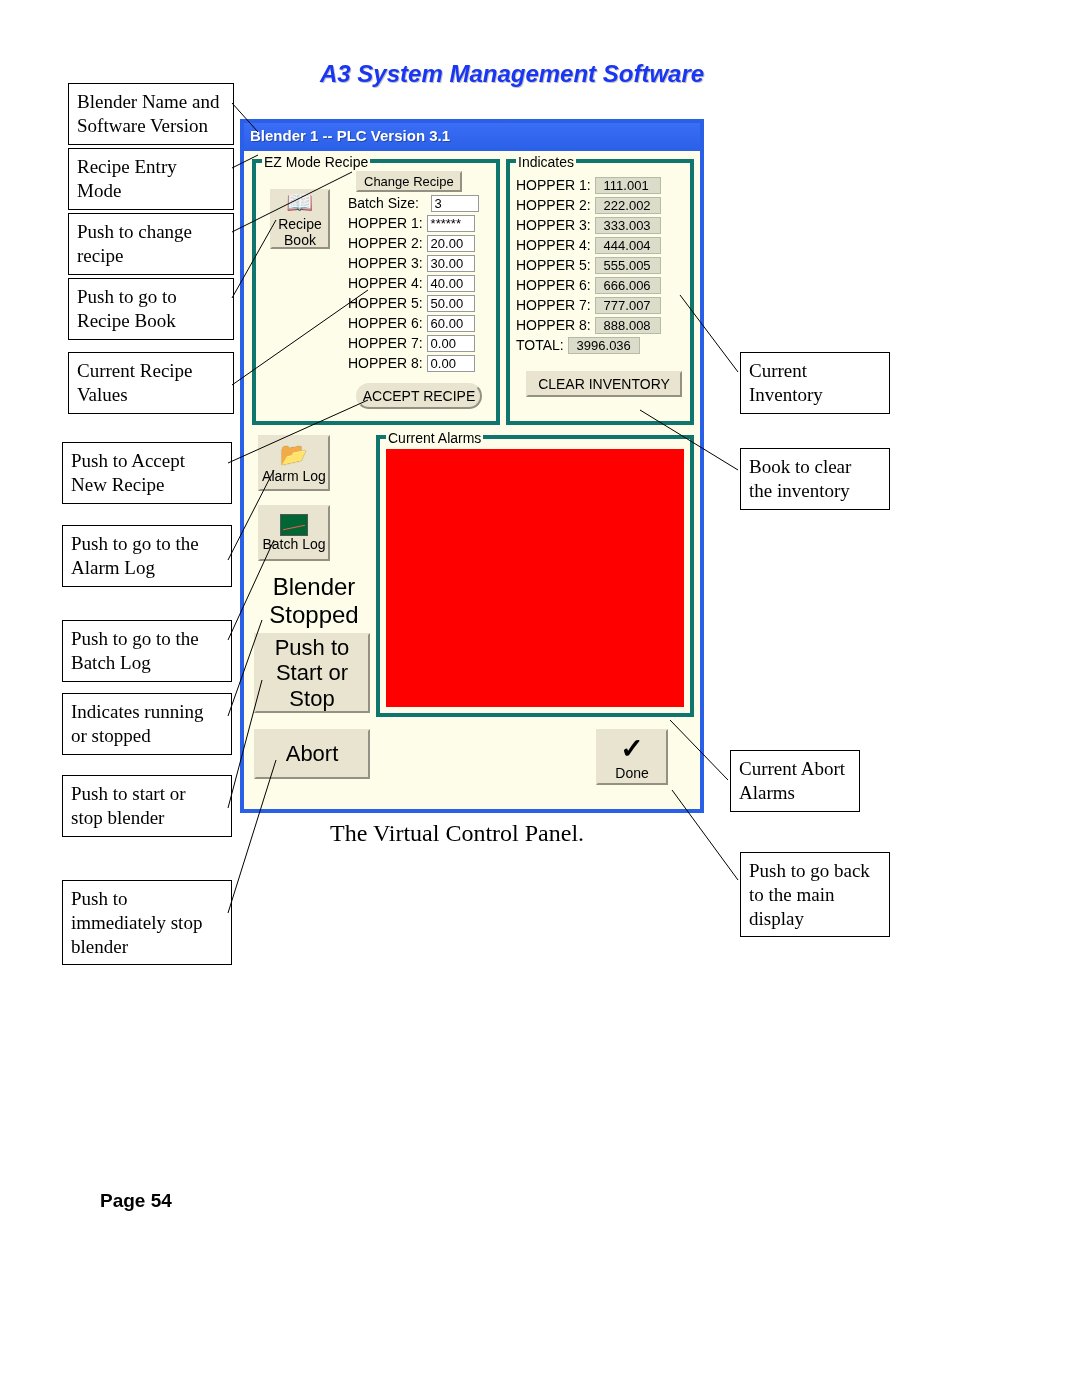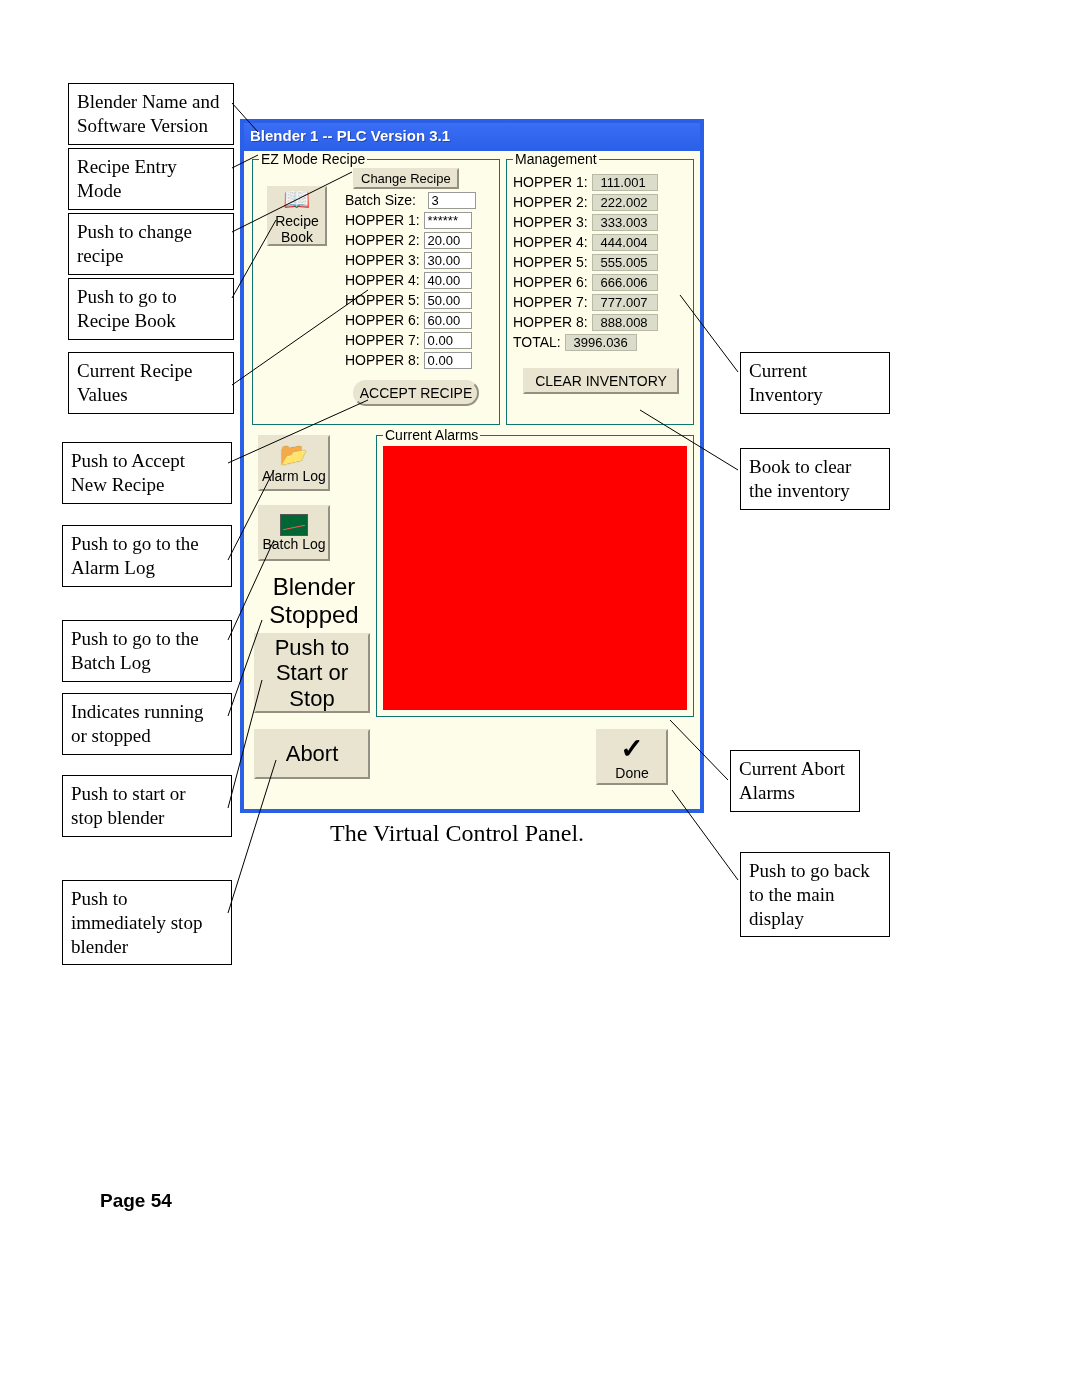--- a/index.html
+++ b/index.html
@@ -54,21 +54,21 @@
     height: 24px;
     background: linear-gradient(#3b6df5, #2a5fe8);
     color: #fff;
     font-weight: bold;
     padding: 4px 6px 0 6px;
     font-size: 15px;
     text-shadow: 1px 1px 0 rgba(0,0,0,.3);
   }
   .fieldset {
     position: absolute;
-    border: 1px solid #0f766e;
+    border: 4px solid #0f766e;
     box-sizing: border-box;
   }
   .fieldset > .legend {
     position: absolute;
     top: -9px;
     left: 6px;
     background: #fdfdea;
     padding: 0 2px;
     font-size: 14px;
   }
@@ -161,20 +161,21 @@
     left: 100px; top: 1190px;
     font-family: Arial, sans-serif;
     font-size: 19px;
     font-weight: bold;
   }
 </style>
 </head>
 <body>
 <div class="page">
 
+<div class="header">A3 System Management Software</div>
 
 <div class="callout" style="left:68px; top:83px;  width:146px;">Blender Name and Software Version</div>
 <div class="callout" style="left:68px; top:148px; width:146px;">Recipe Entry Mode</div>
 <div class="callout" style="left:68px; top:213px; width:146px;">Push to change recipe</div>
 <div class="callout" style="left:68px; top:278px; width:146px;">Push to go to Recipe Book</div>
 <div class="callout" style="left:68px; top:352px; width:146px;">Current Recipe Values</div>
 <div class="callout" style="left:62px; top:442px; width:150px;">Push to Accept New Recipe</div>
 <div class="callout" style="left:62px; top:525px; width:150px;">Push to go to the Alarm Log</div>
 <div class="callout" style="left:62px; top:620px; width:150px;">Push to go to the Batch Log</div>
 <div class="callout" style="left:62px; top:680px; width:150px;margin-top:13px;">Indicates running or stopped</div>
@@ -209,21 +210,21 @@
     <div class="kvrow" style="top:112px;"><span>HOPPER 4:</span> <span class="valbox">40.00</span></div>
     <div class="kvrow" style="top:132px;"><span>HOPPER 5:</span> <span class="valbox">50.00</span></div>
     <div class="kvrow" style="top:152px;"><span>HOPPER 6:</span> <span class="valbox">60.00</span></div>
     <div class="kvrow" style="top:172px;"><span>HOPPER 7:</span> <span class="valbox">0.00</span></div>
     <div class="kvrow" style="top:192px;"><span>HOPPER 8:</span> <span class="valbox">0.00</span></div>
 
     <div class="btn3d" style="left:100px; top:220px; width:126px; height:26px;border-radius:13px;">ACCEPT RECIPE</div>
   </div>
 
   <div class="fieldset inv">
-    <div class="legend">Management</div>
+    <div class="legend">Indicates</div>
     <div class="invrow" style="top:14px;"><span>HOPPER 1:</span> <span class="bar">111.001</span></div>
     <div class="invrow" style="top:34px;"><span>HOPPER 2:</span> <span class="bar">222.002</span></div>
     <div class="invrow" style="top:54px;"><span>HOPPER 3:</span> <span class="bar">333.003</span></div>
     <div class="invrow" style="top:74px;"><span>HOPPER 4:</span> <span class="bar">444.004</span></div>
     <div class="invrow" style="top:94px;"><span>HOPPER 5:</span> <span class="bar">555.005</span></div>
     <div class="invrow" style="top:114px;"><span>HOPPER 6:</span> <span class="bar">666.006</span></div>
     <div class="invrow" style="top:134px;"><span>HOPPER 7:</span> <span class="bar">777.007</span></div>
     <div class="invrow" style="top:154px;"><span>HOPPER 8:</span> <span class="bar">888.008</span></div>
     <div class="invrow" style="top:174px;"><span>TOTAL:</span> <span class="bar">3996.036</span></div>
     <div class="btn3d" style="left:16px; top:208px; width:156px; height:26px;">CLEAR INVENTORY</div>

